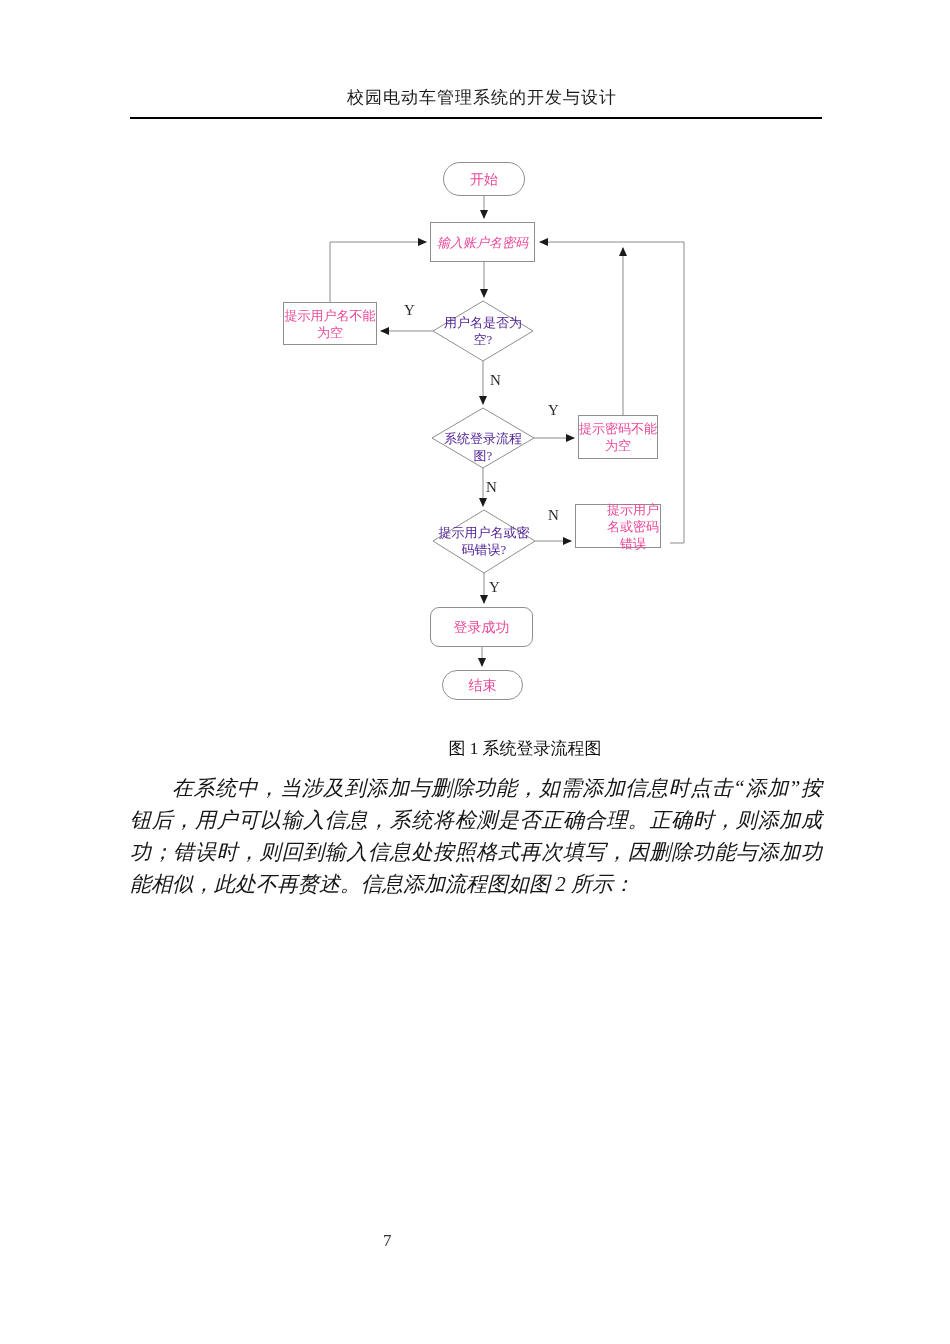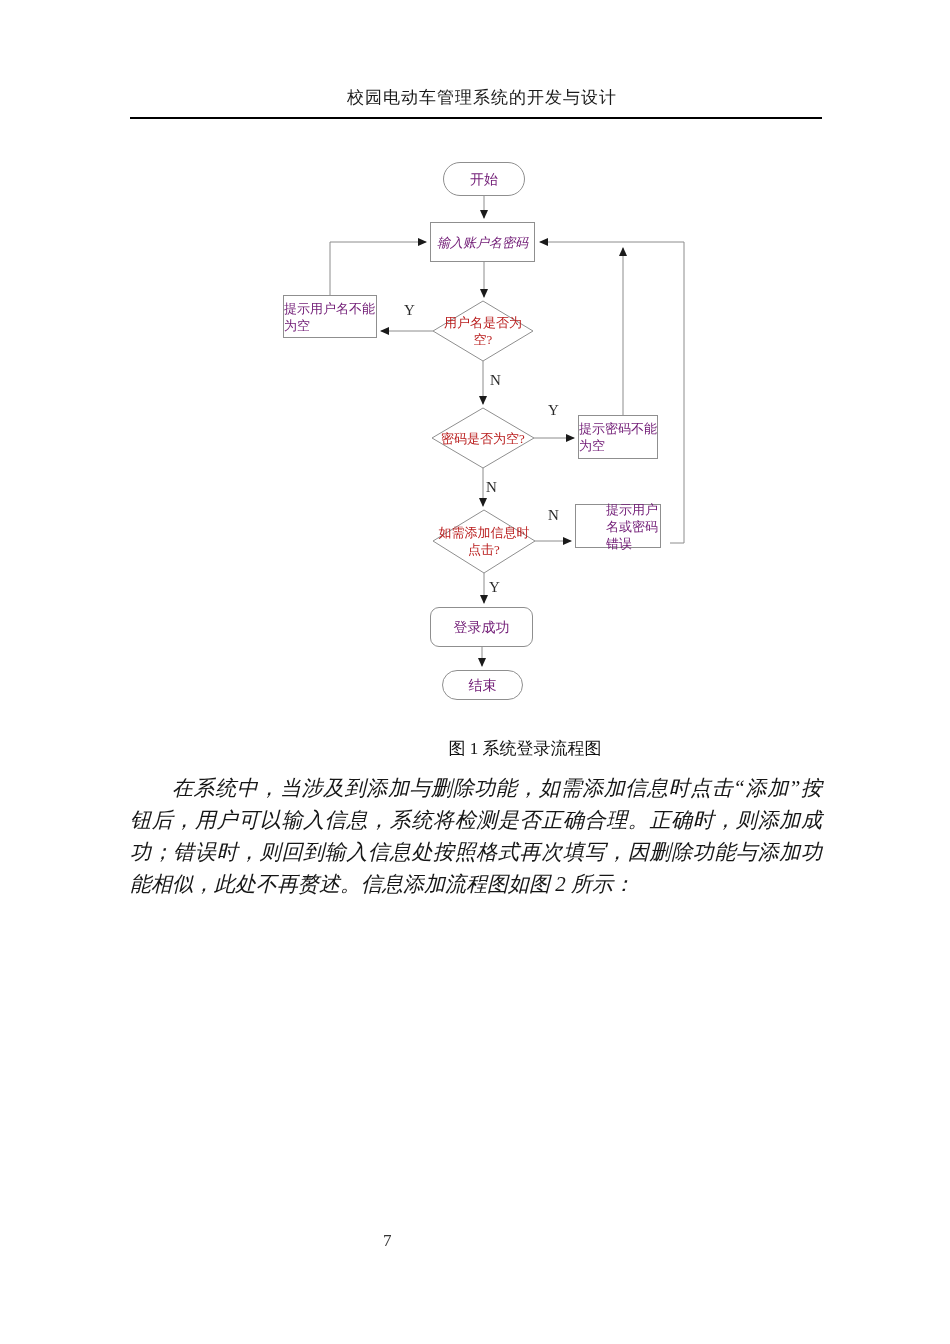--- a/index.html
+++ b/index.html
@@ -40,32 +40,32 @@
 
   
   .fc-node {
     position: absolute;
     box-sizing: border-box;
     border: 1px solid #8f8f8f;
     background: #ffffff;
     display: flex;
     align-items: center;
     justify-content: center;
-    text-align: left;
+    text-align: center;
     font-size: 13px;
     line-height: 17px;
-    color: #701a75;
+    color: #ec4899;
   }
   .fc-terminal { border-radius: 17px; font-size: 14px; }
   .fc-text {
     position: absolute;
     text-align: center;
     font-size: 13px;
     line-height: 17px;
-    color: #b91c1c;
+    color: #4c1d95;
   }
   .fc-label {
     position: absolute;
     font-size: 15px;
     color: #2a2a2a;
   }
 
   
   .fig-caption {
     position: absolute;
@@ -132,27 +132,27 @@
       <polygon points="484,510 535,541 484,573 433,541"></polygon>
     </g>
   </svg>
 
   <div class="fc-node fc-terminal" style="left:443px; top:162px; width:82px; height:34px;">开始</div>
 
   <div class="fc-node" style="left:430px; top:222px; width:105px; height:40px;font-style:italic;">输入账户名密码</div>
 
   <div class="fc-text" style="left:443px; top:314px; width:80px;">用户名是否为空?</div>
 
-  <div class="fc-node" style="left:283px; top:295px; width:94px; height:43px;">提示用户名不能为空</div>
+  <div class="fc-node" style="left:283px; top:302px; width:94px; height:43px;">提示用户名不能为空</div>
 
-  <div class="fc-text" style="left:435px; top:430px; width:96px;">密码是否为空?</div>
+  <div class="fc-text" style="left:435px; top:430px; width:96px;">系统登录流程图?</div>
 
   <div class="fc-node" style="left:578px; top:415px; width:80px; height:44px;">提示密码不能为空</div>
 
-  <div class="fc-text" style="left:438px; top:524px; width:92px;">如需添加信息时点击?</div>
+  <div class="fc-text" style="left:438px; top:524px; width:92px;">提示用户名或密码错误?</div>
 
   <div class="fc-node" style="left:575px; top:504px; width:86px; height:44px;padding-left:30px;">提示用户名或密码错误</div>
 
   <div class="fc-node" style="left:430px; top:607px; width:103px; height:40px; font-size:14px;border-radius:9px;">登录成功</div>
 
   <div class="fc-node fc-terminal" style="left:442px; top:670px; width:81px; height:30px; border-radius:15px;">结束</div>
 
   <span class="fc-label" style="left:404px; top:302px;">Y</span>
   <span class="fc-label" style="left:490px; top:372px;">N</span>
   <span class="fc-label" style="left:548px; top:402px;">Y</span>

